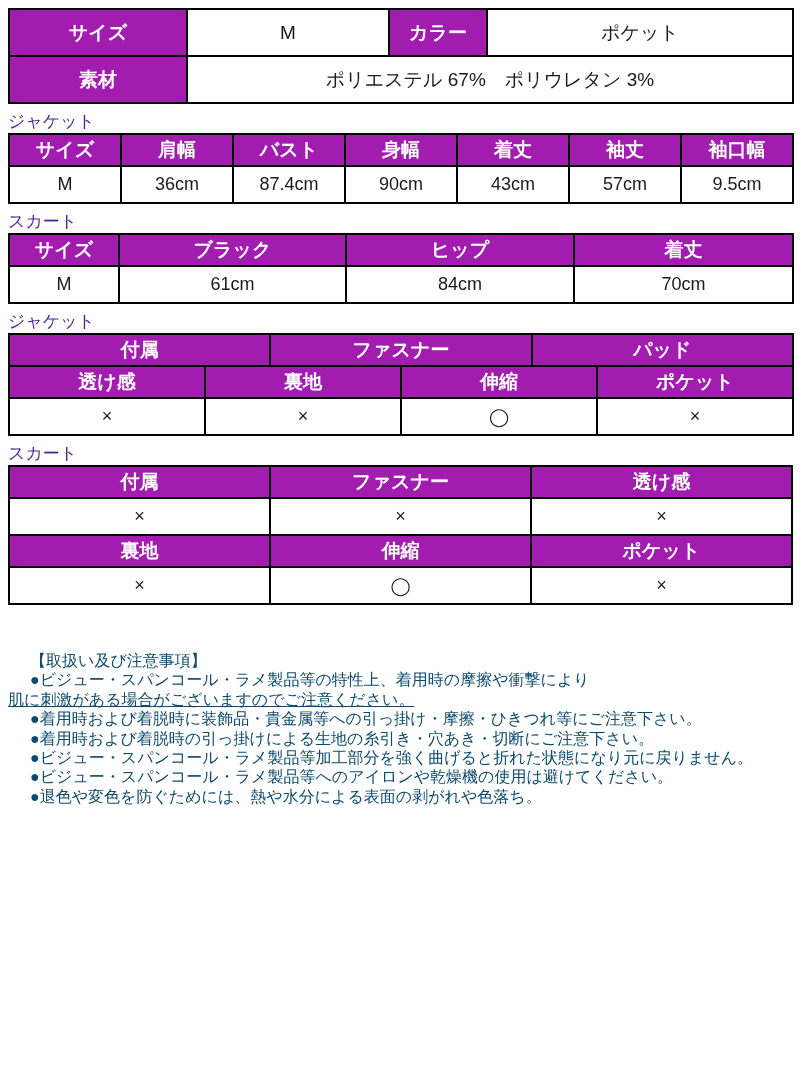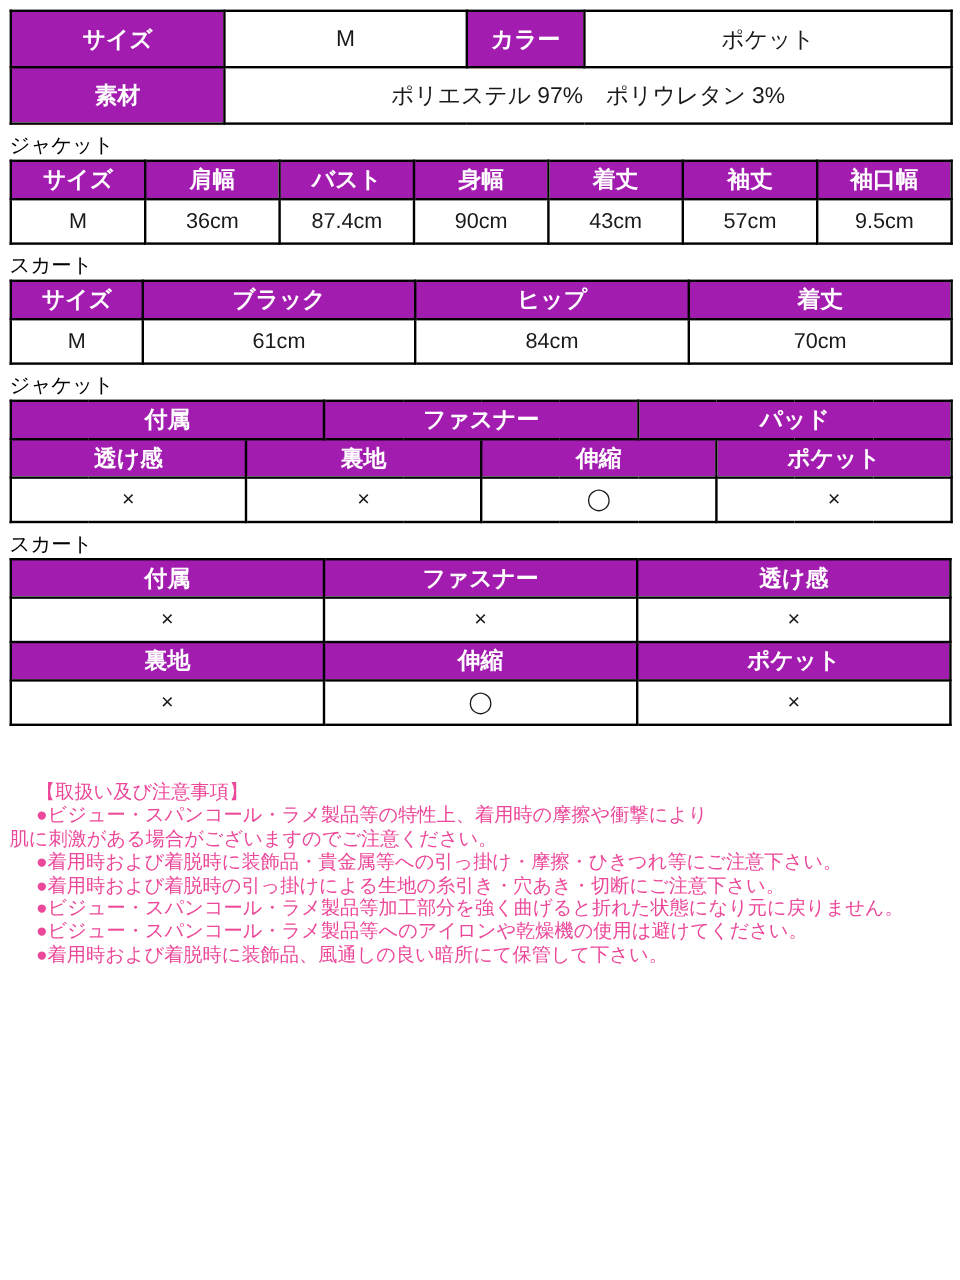--- a/index.html
+++ b/index.html
@@ -15,47 +15,47 @@
   }
   table.spec th{
     background:#a21caf;color:#ffffff;font-weight:bold;
     font-size:19px;height:30px;
   }
   table.spec td{font-size:18px;height:35px;color:#1a1a1a;background:#fff;}
   table.t1 th,table.t1 td{height:45px;}
   table.t1 td{font-size:19px;}
   td.mark{font-size:21px;}
   .section-label{
-    font-size:17px;color:#000000;margin:7px 0 1px 0;line-height:21px;
+    font-size:17px;color:#4c1d95;margin:7px 0 1px 0;line-height:21px;
   }
-  .notes{margin-top:46px;font-size:16px;line-height:19.4px;color:#ec4899;}
+  .notes{margin-top:46px;font-size:16px;line-height:19.4px;color:#0c4a6e;}
   .notes p{margin:0;}
   .notes p.indented{padding-left:22px;}
-  .notes p.cont{padding-left:0;}
+  .notes p.cont{padding-left:0;text-decoration:underline;}
 </style>
 </head>
 <body>
 
 <table class="spec t1">
   <colgroup>
     <col style="width:178px">
       <col style="width:202px">
     <col style="width:98px">
       <col style="width:306px">
   </colgroup>
   <tbody>
       <tr>
     <th>サイズ</th>
     <td>M</td>
     <th>カラー</th>
     <td>ポケット</td>
   </tr>
   <tr>
     <th>素材</th>
-    <td colspan="3">ポリエステル 97%　ポリウレタン 3%</td>
+    <td colspan="3">ポリエステル 67%　ポリウレタン 3%</td>
   </tr>
 </tbody>
   </table>
 
 <div class="section-label">ジャケット</div>
 <table class="spec">
   <colgroup>
       <col span="7" style="width:112px">
     </colgroup>
   <tbody>
@@ -160,14 +160,14 @@
   </table>
 
 <div class="notes">
   <p class="indented">【取扱い及び注意事項】</p>
   <p class="indented">●ビジュー・スパンコール・ラメ製品等の特性上、着用時の摩擦や衝撃により</p>
   <p class="cont">肌に刺激がある場合がございますのでご注意ください。</p>
   <p class="indented">●着用時および着脱時に装飾品・貴金属等への引っ掛け・摩擦・ひきつれ等にご注意下さい。</p>
   <p class="indented">●着用時および着脱時の引っ掛けによる生地の糸引き・穴あき・切断にご注意下さい。</p>
   <p class="indented">●ビジュー・スパンコール・ラメ製品等加工部分を強く曲げると折れた状態になり元に戻りません。</p>
   <p class="indented">●ビジュー・スパンコール・ラメ製品等へのアイロンや乾燥機の使用は避けてください。</p>
-  <p class="indented">●着用時および着脱時に装飾品、風通しの良い暗所にて保管して下さい。</p>
+  <p class="indented">●退色や変色を防ぐためには、熱や水分による表面の剥がれや色落ち。</p>
 </div>
 
 </body></html>

